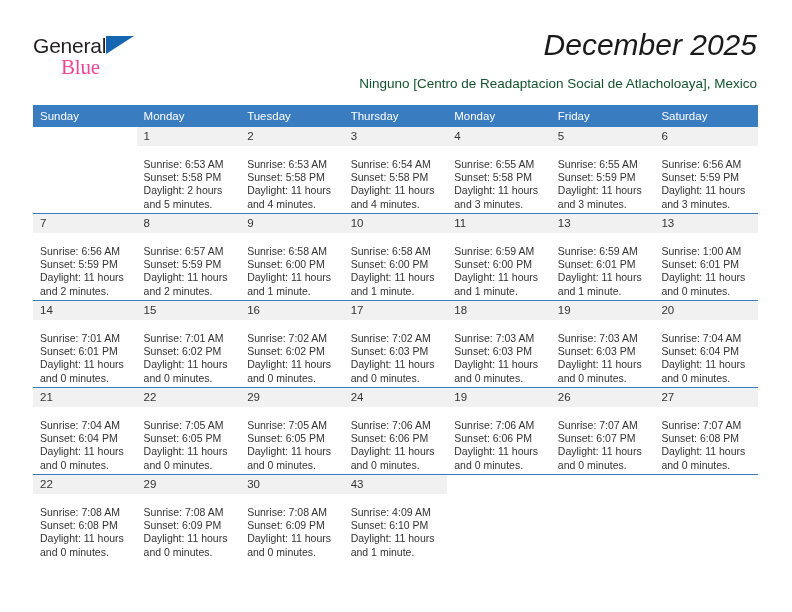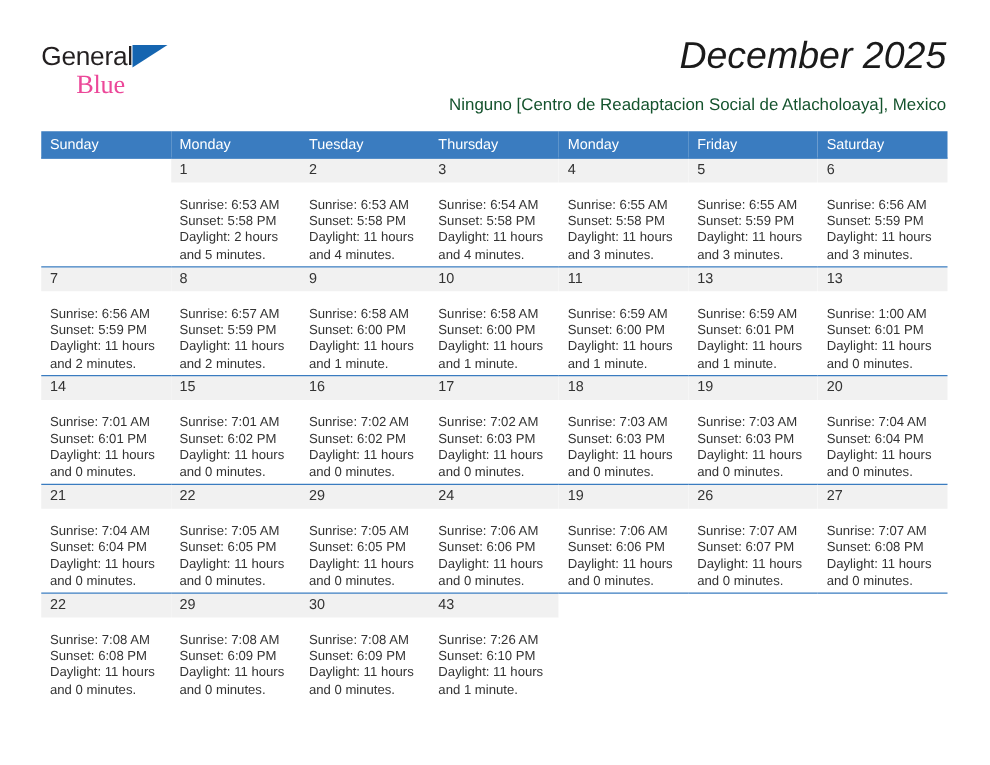--- a/index.html
+++ b/index.html
@@ -412,21 +412,21 @@
             <span class="daynum">30</span>
             <div class="info">
               <div>Sunrise: 7:08 AM</div>
               <div>Sunset: 6:09 PM</div>
               <div class="daylight">Daylight: 11 hours and 0 minutes.</div>
             </div>
           </td>
           <td>
             <span class="daynum">43</span>
             <div class="info">
-              <div>Sunrise: 7:26 AM</div>
+              <div>Sunrise: 4:09 AM</div>
               <div>Sunset: 6:10 PM</div>
               <div class="daylight">Daylight: 11 hours and 1 minute.</div>
             </div>
           </td>
           <td class="cell-empty">
             <span class="daynum"></span>
           </td>
           <td class="cell-empty">
             <span class="daynum"></span>
           </td>

